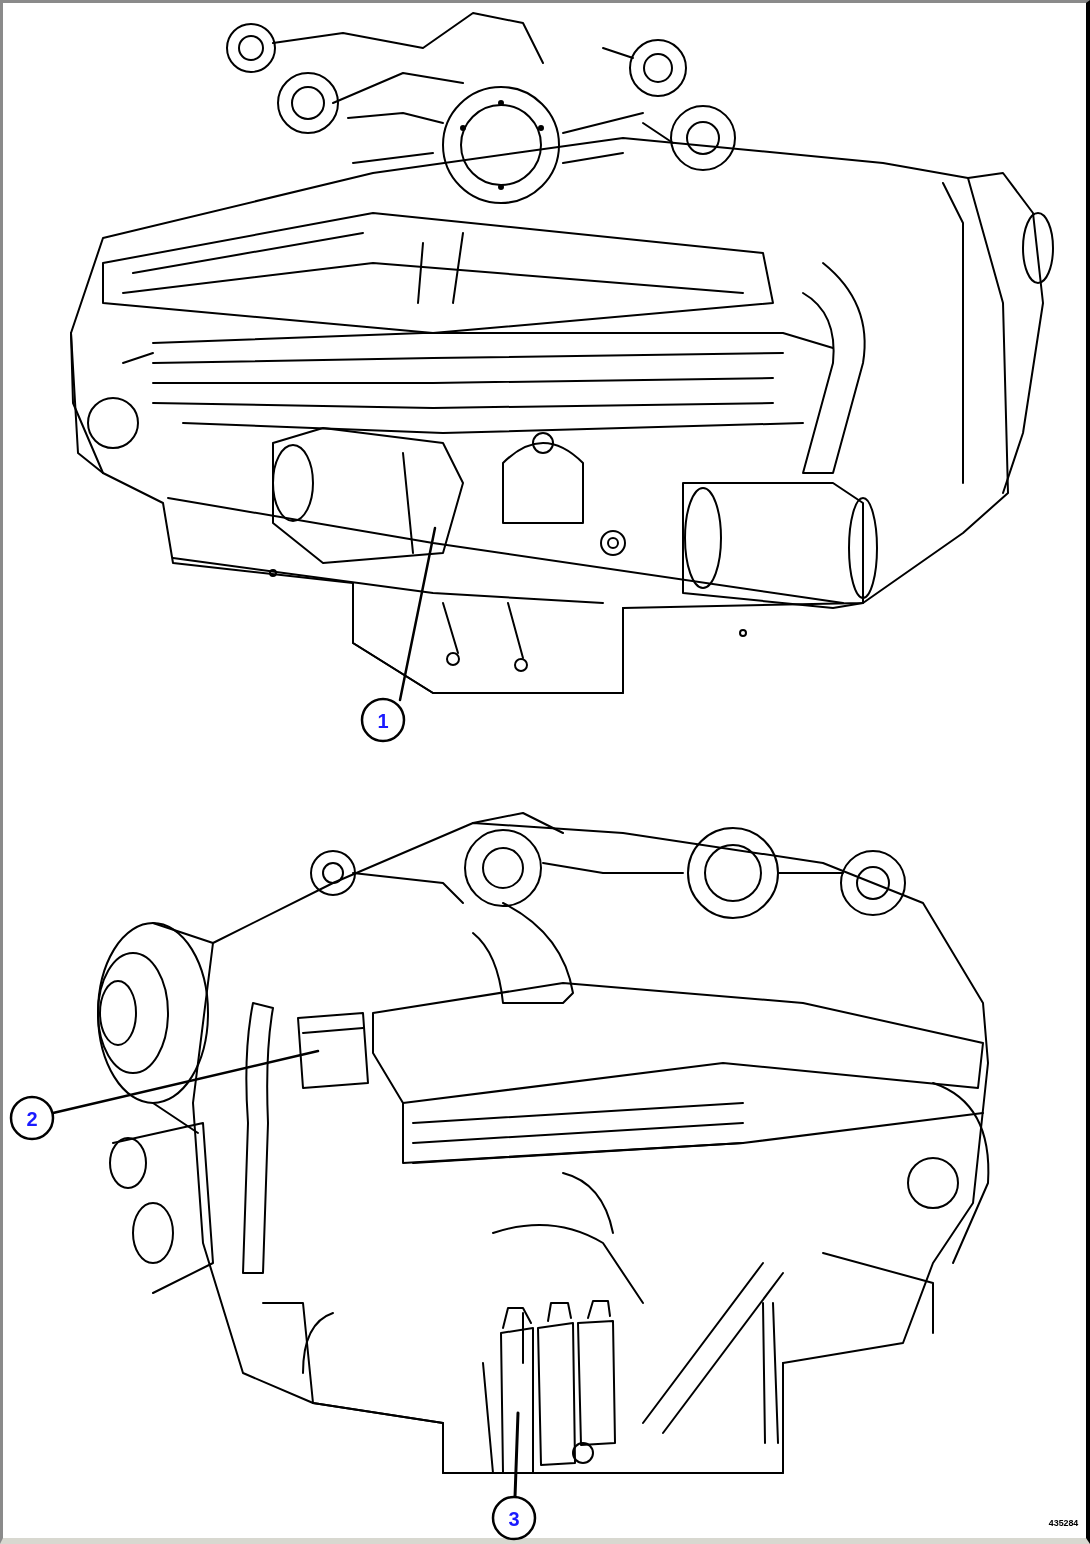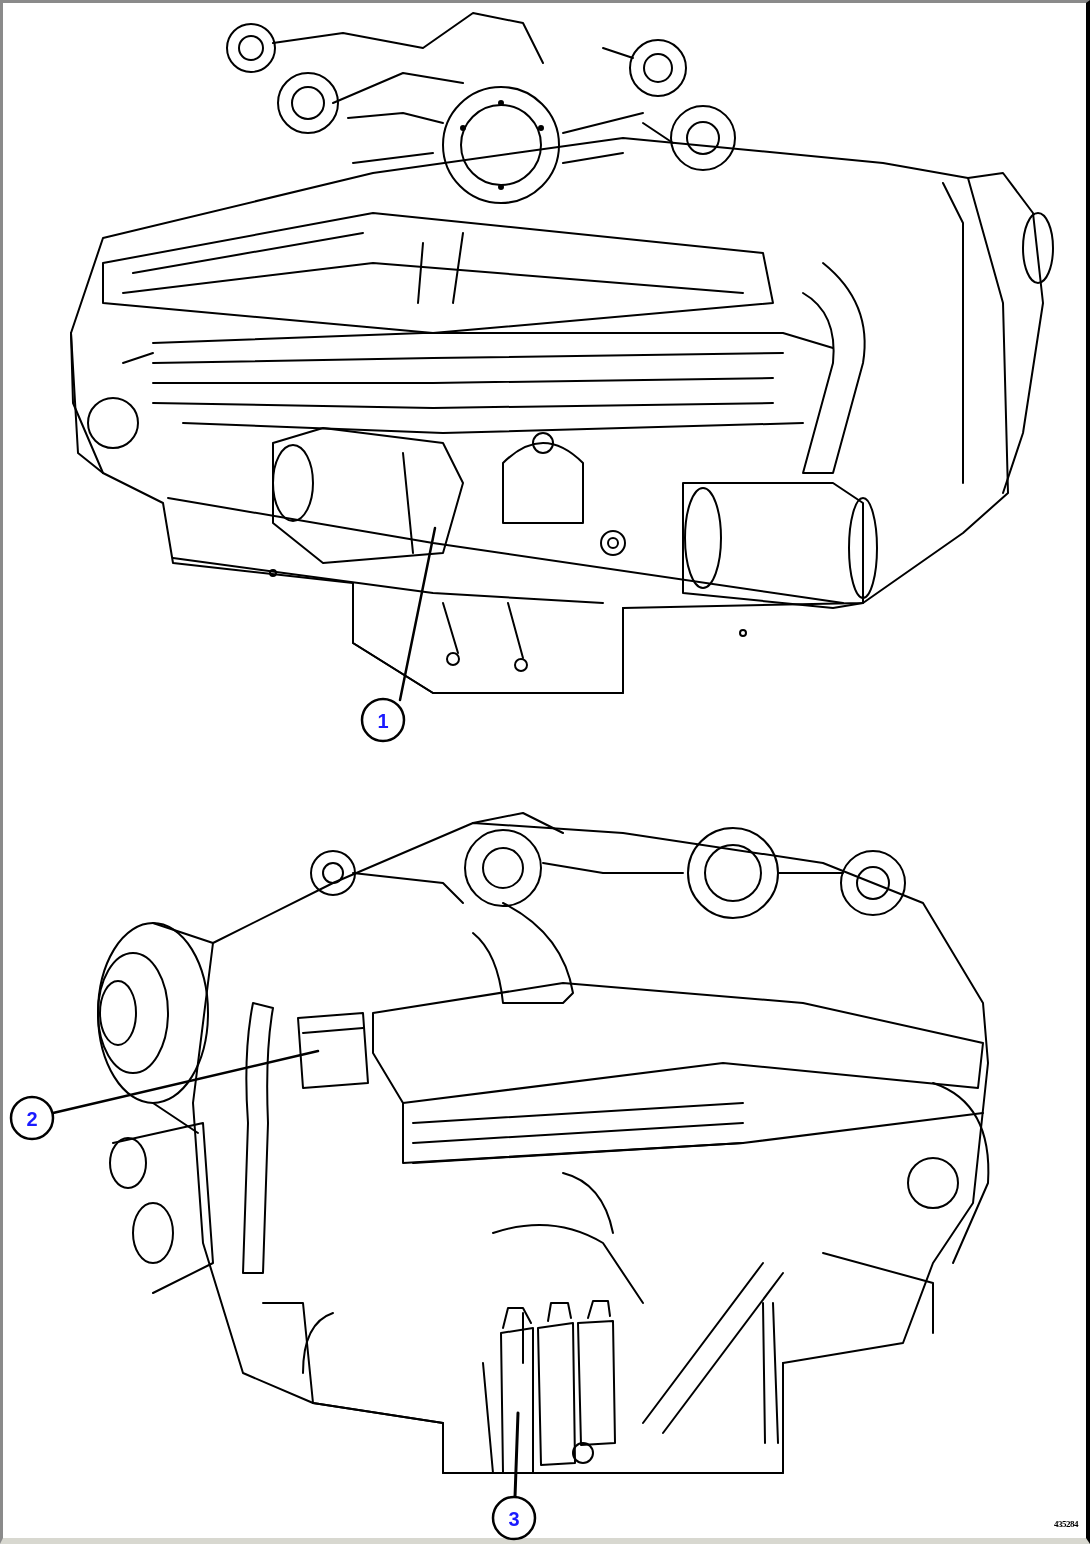--- a/index.html
+++ b/index.html
@@ -3,21 +3,21 @@
 <meta charset="utf-8">
 <style>
   html, body { margin: 0; padding: 0; background: #ffffff; }
   body { width: 1090px; height: 1544px; position: relative; overflow: hidden;
          font-family: "Liberation Sans", sans-serif; }
   .frame { position: absolute; left: 0; top: 0; width: 1090px; height: 1544px; box-sizing: border-box;
            border-left: 3px solid #8a8a8a; border-top: 3px solid #8a8a8a; border-right: 4px solid #000000;
            border-bottom: 6px solid #d8d8d0; background: #ffffff; }
   svg.art { position: absolute; left: 0; top: 0; }
   .callout-label { font-family: "Liberation Sans", sans-serif; font-weight: bold; font-size: 20px; }
-  .ref-code { position: absolute; right: 8px; bottom: 9px; font-family: Liberation Serif, serif;
+  .ref-code { position: absolute; right: 8px; bottom: 9px; font-family: Liberation Mono, monospace;
               font-size: 9px; font-weight: bold; color: #000; letter-spacing: -0.5px; }
 </style>
 </head>
 <body>
 
 <div class="frame">
 
   <svg class="art" width="1090" height="1544" viewBox="0 0 1090 1544" fill="none" stroke="#000" stroke-width="2" stroke-linejoin="round" stroke-linecap="round">
 
     <g>

